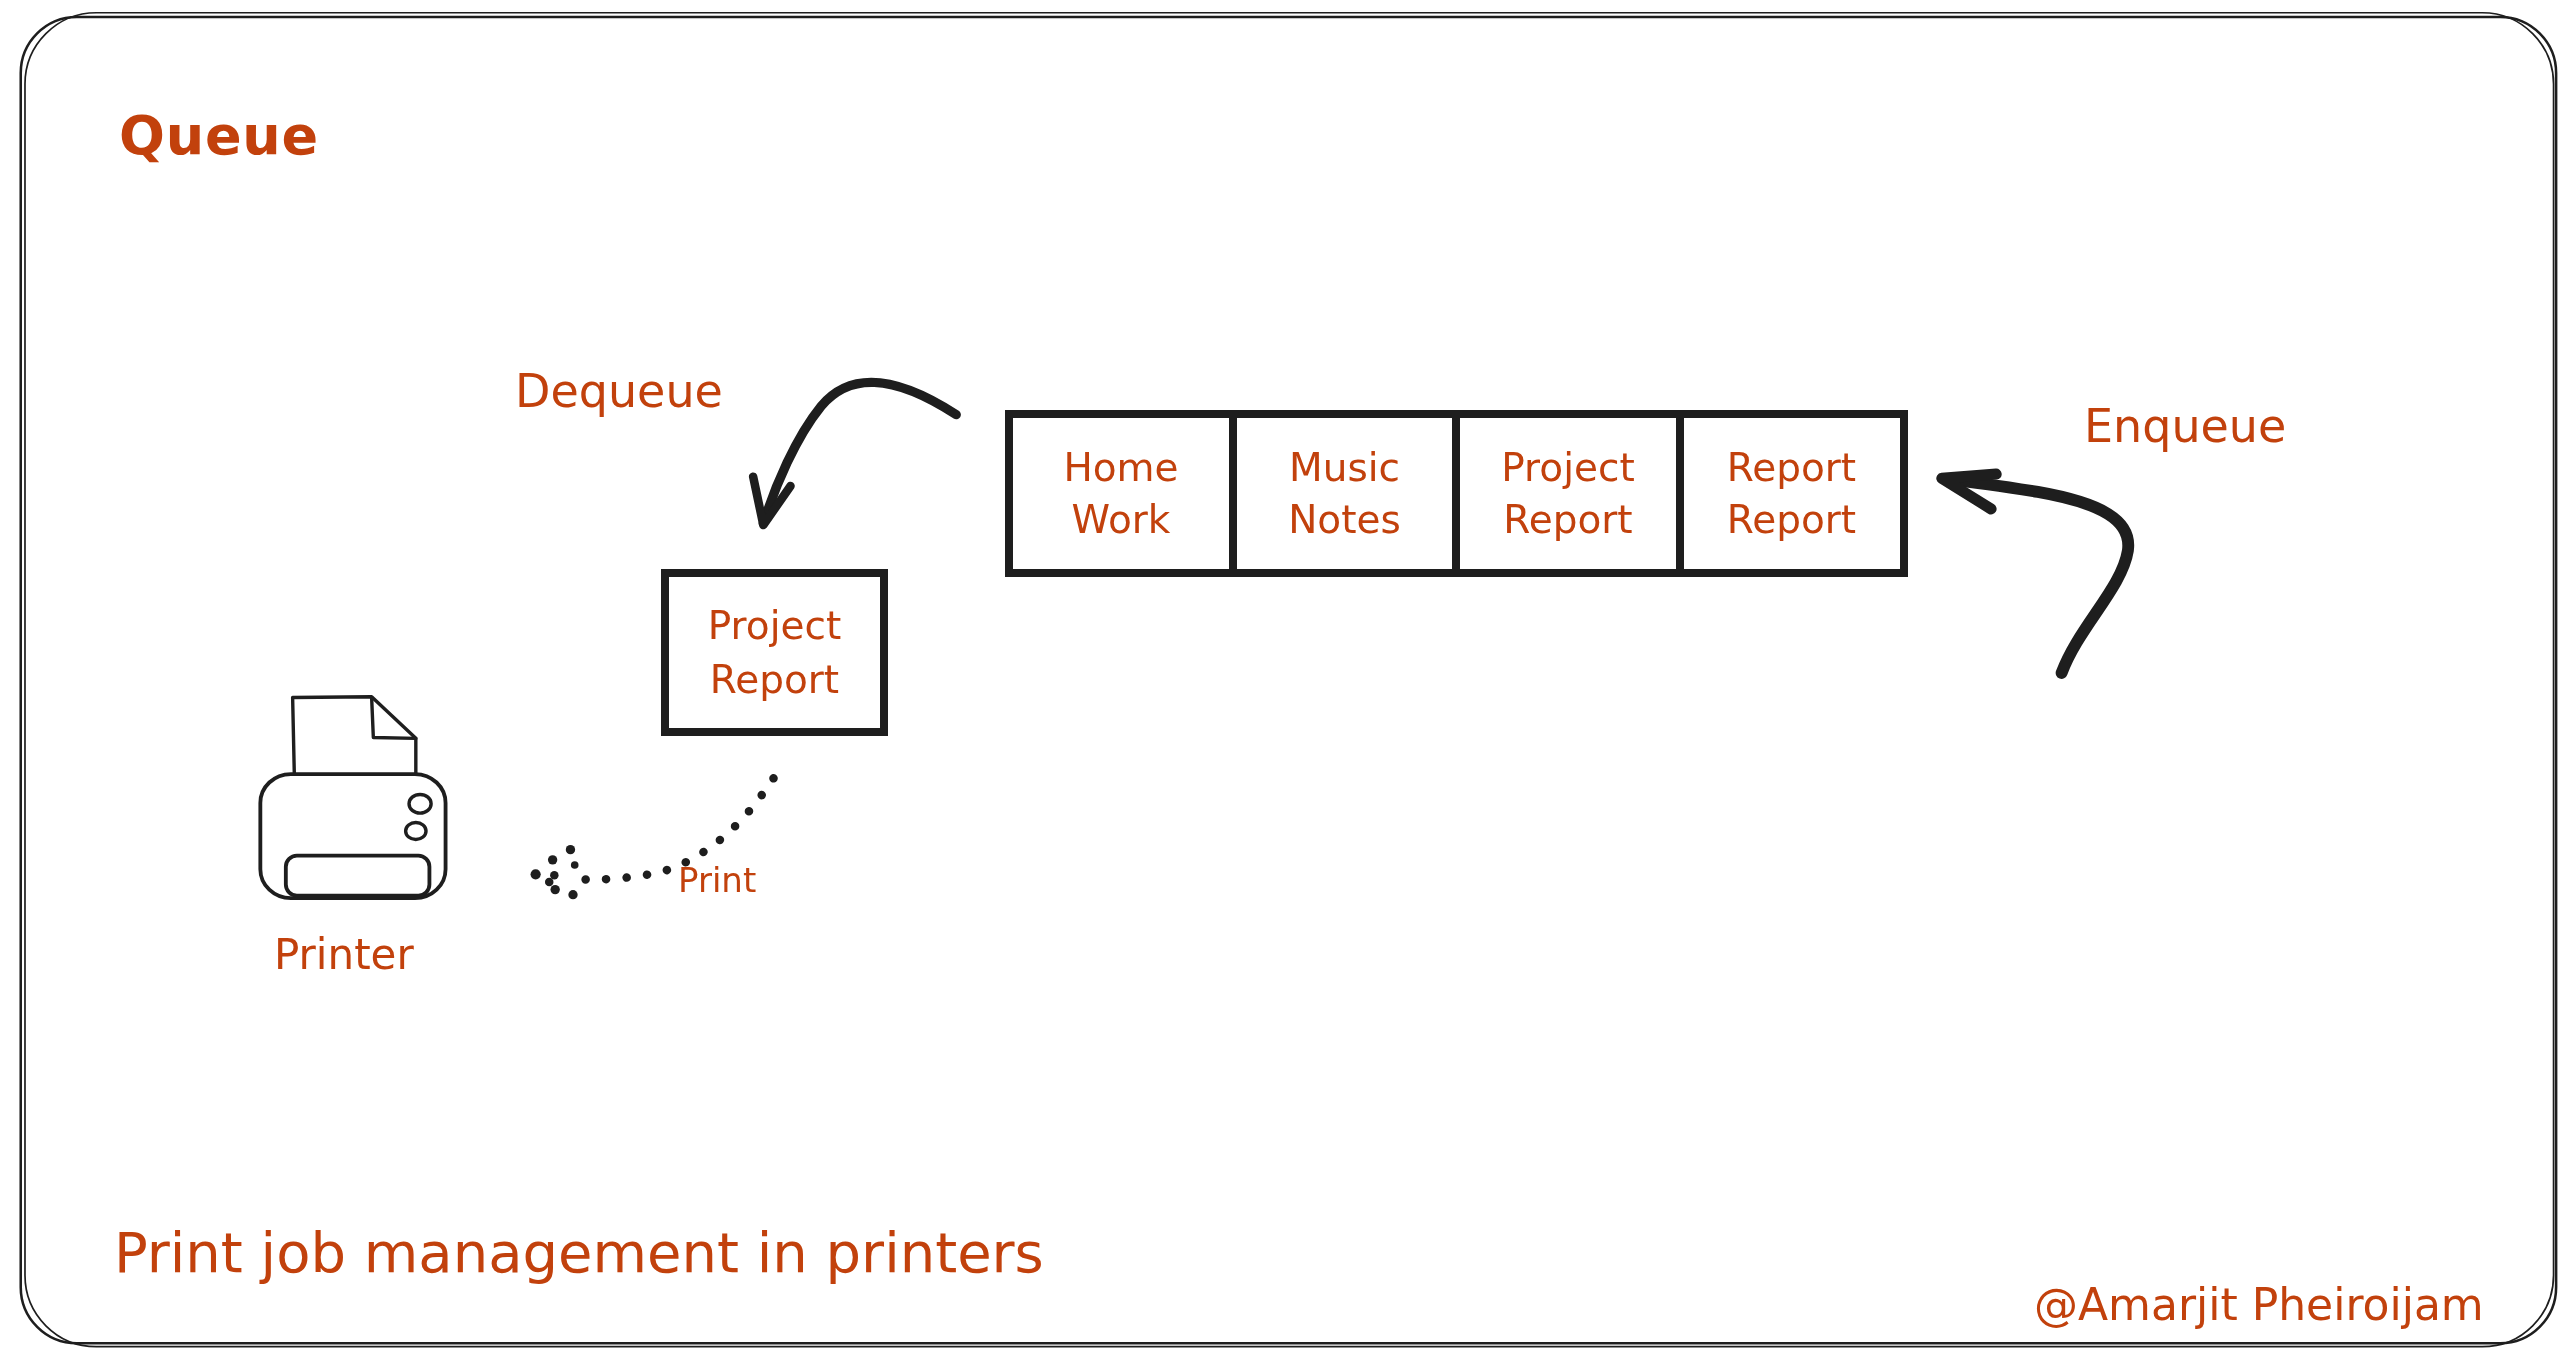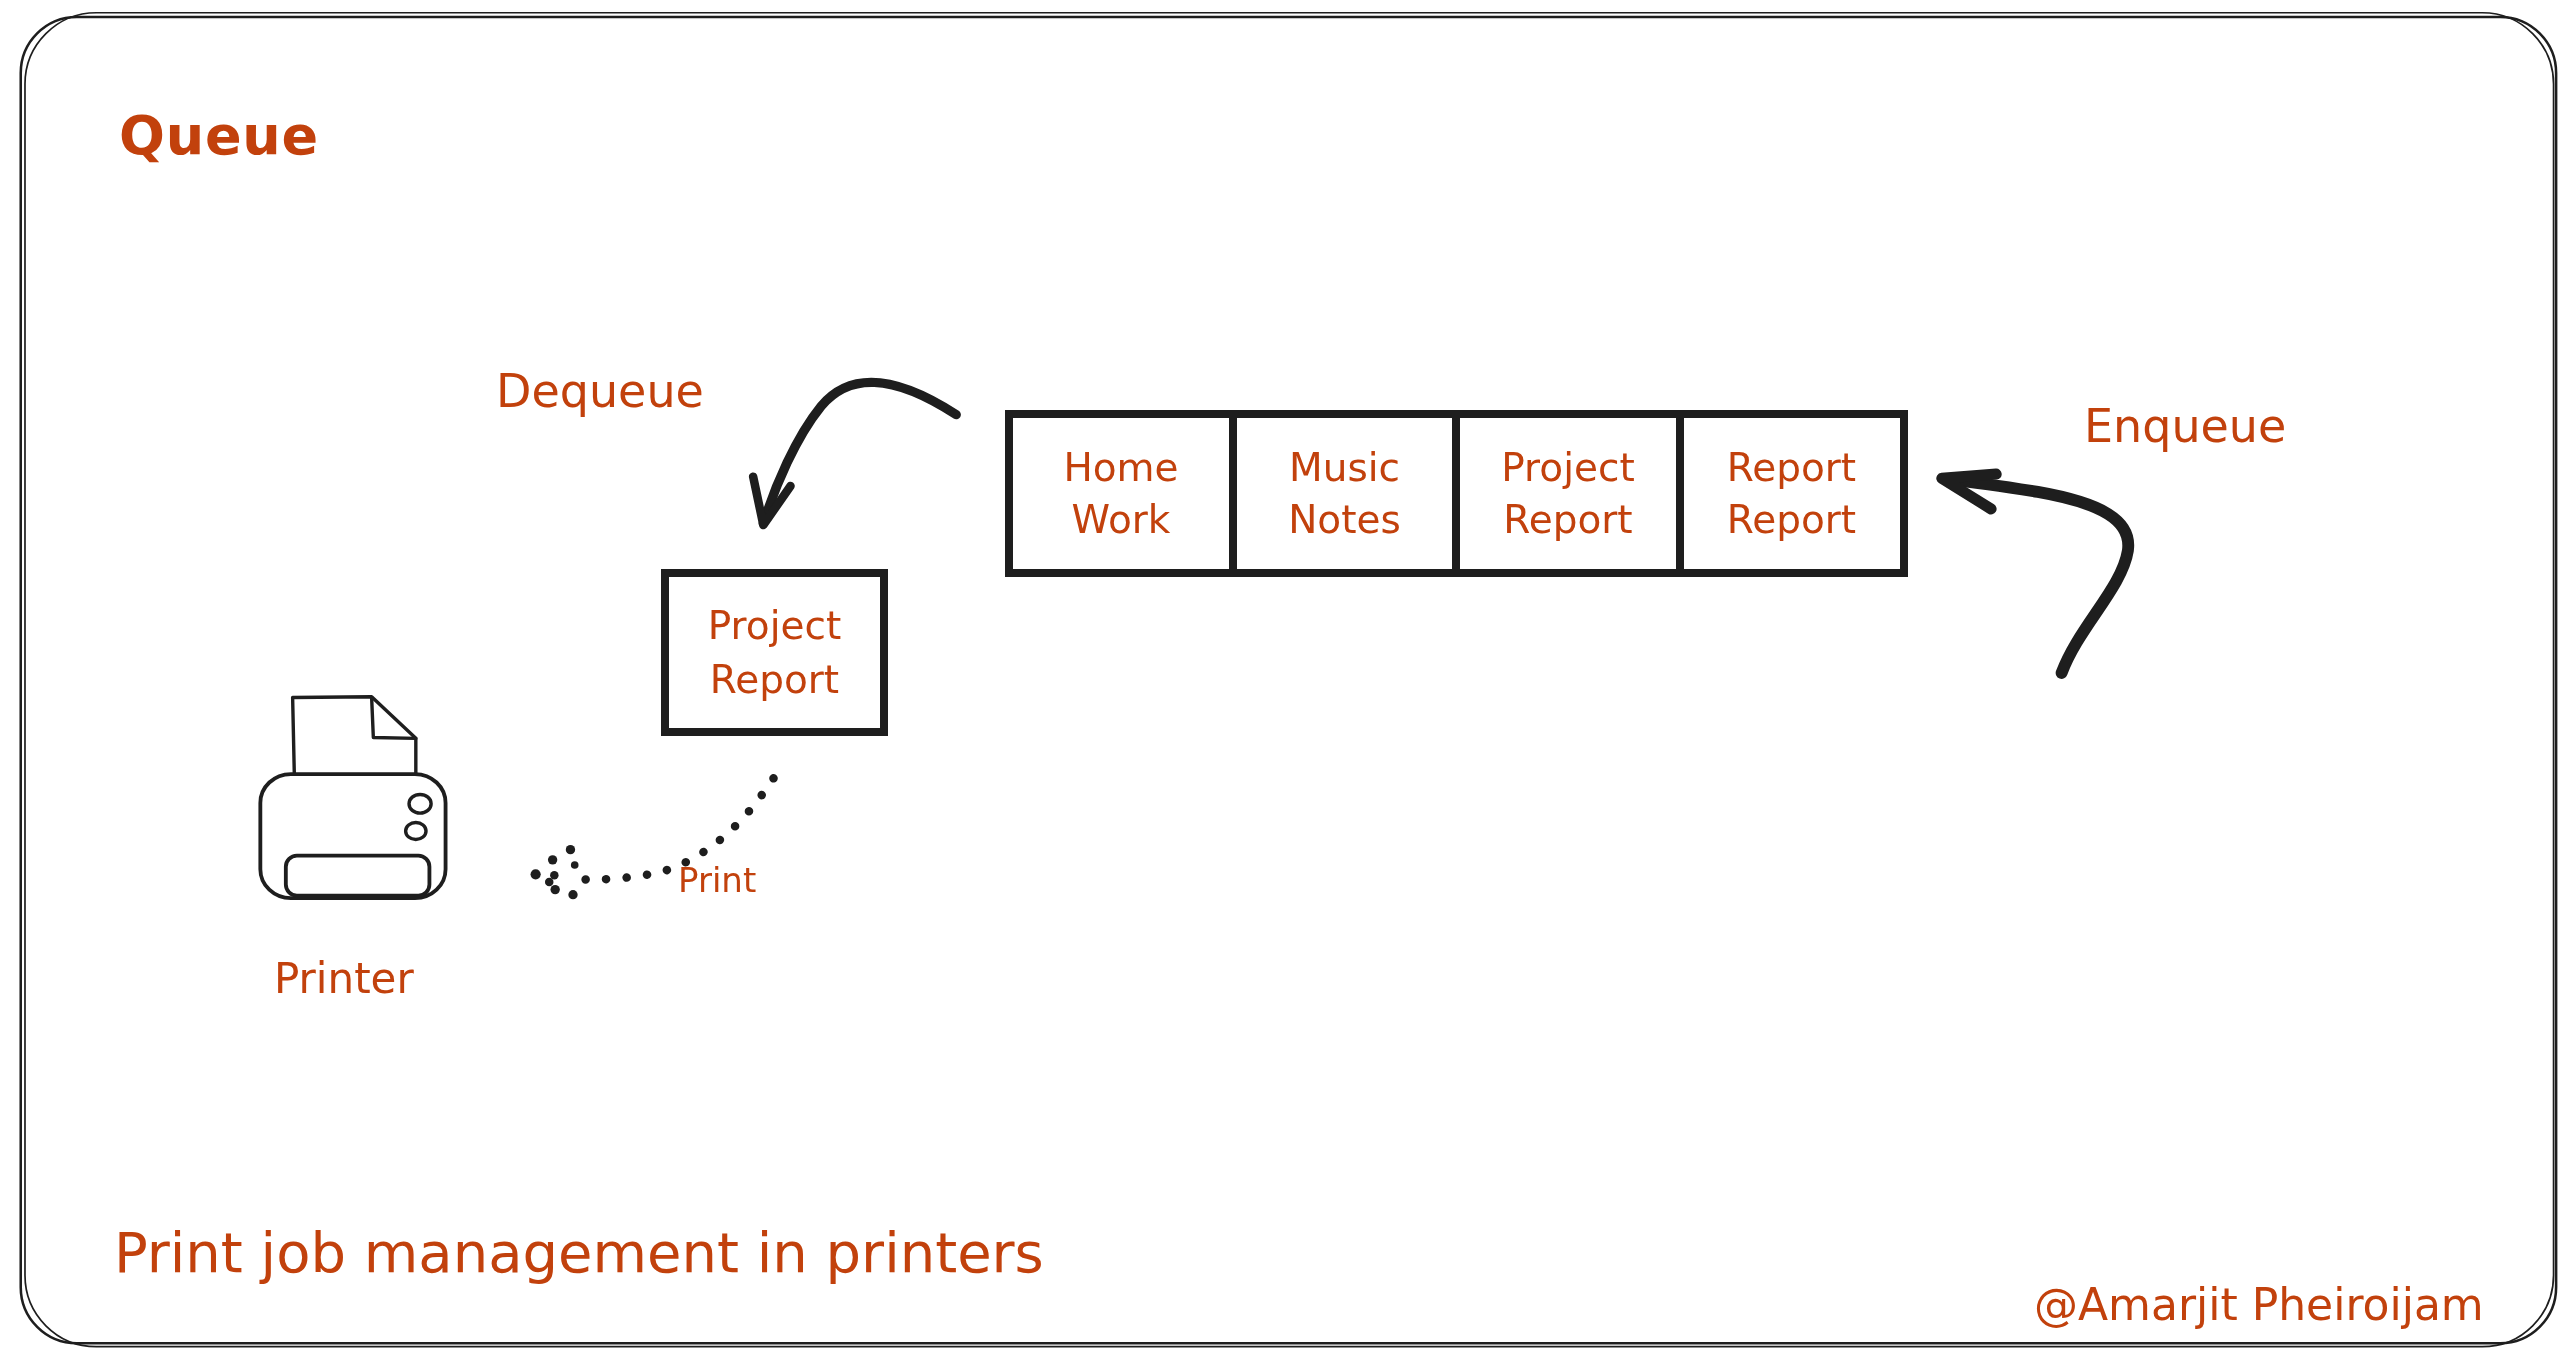--- a/index.html
+++ b/index.html
@@ -8,24 +8,24 @@
     width:2576px;height:1362px;
     background:#ffffff;
     font-family:"DejaVu Sans", sans-serif;
     color:#c2410c;
     overflow:hidden;
   }
   .draw-layer{position:absolute;left:0;top:0;width:2576px;height:1362px;}
   .abs{position:absolute;white-space:nowrap;}
   .title{left:119px;top:104px;font-size:54px;font-weight:700;letter-spacing:0.8px;}
   .lbl{font-size:46px;font-weight:400;}
-  .lbl-dequeue{left:496px;top:364px;}
+  .lbl-dequeue{left:515px;top:364px;}
   .lbl-enqueue{left:2084px;top:399px;}
   .lbl-print{left:678px;top:860px;font-size:34px;}
-  .lbl-printer{left:274px;top:954px;font-size:42px;}
+  .lbl-printer{left:274px;top:930px;font-size:42px;}
   .caption{left:114px;top:1220px;font-size:56px;}
   .credit{left:2034px;top:1279px;font-size:44px;}
 
   .queue-row{
     position:absolute;left:1005px;top:410px;
     display:flex;flex-direction:row;align-items:stretch;
   }
   .qbox{
     box-sizing:border-box;
     width:232px;height:167px;

